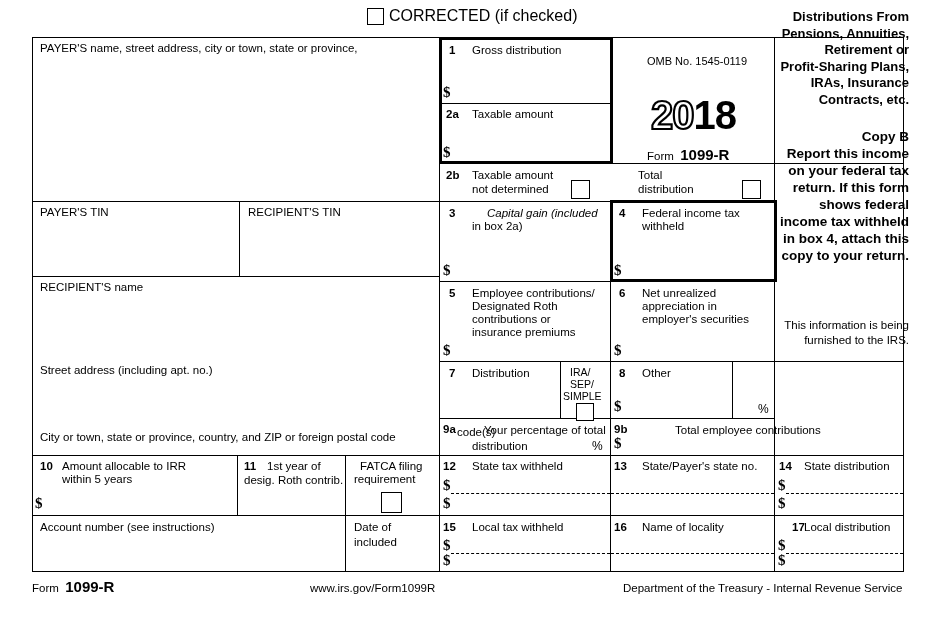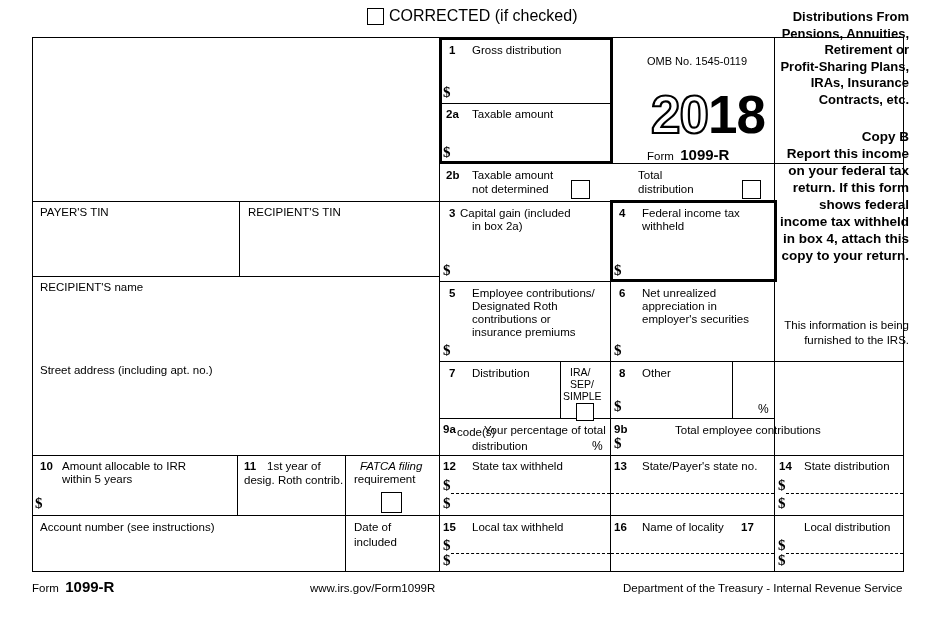--- a/index.html
+++ b/index.html
@@ -34,21 +34,21 @@
 
   
   .masthead{position:absolute;left:773px;top:9px;width:136px;text-align:right;
             font-size:13px;font-weight:bold;line-height:16.5px;}
   .copyb{position:absolute;left:773px;top:128px;width:136px;text-align:right;
             font-size:13.5px;font-weight:bold;line-height:17px;}
   .irsnote{position:absolute;left:773px;top:318px;width:136px;text-align:right;
             font-size:11.5px;line-height:15px;font-weight:normal;}
 
   
-  #year{position:absolute;left:619px;top:58px;font-size:53px;font-weight:bold;line-height:40px;letter-spacing:-1px;}
+  #year{position:absolute;left:619px;top:58px;font-size:40px;font-weight:bold;line-height:40px;letter-spacing:-1px;}
   #year .hollow{color:#fff;-webkit-text-stroke:2.2px #000;text-stroke:2.2px #000;}
   #omb{position:absolute;left:615px;top:18px;font-size:11px;line-height:13px;white-space:nowrap;}
   #formlabel{position:absolute;left:615px;top:111px;font-size:11.5px;line-height:14px;white-space:nowrap;}
   #formlabel b{font-size:15px;}
 
   
   .dotted{position:absolute;border-top:1.6px dashed #000;height:0;}
 
   
   #footer-left{position:absolute;left:32px;top:580px;font-size:11.5px;line-height:14px;}
@@ -140,37 +140,39 @@
   <div class="thickh" style="left:407px; top:0px;   width:174px; height:3px;"></div>
   <div class="thickh" style="left:407px; top:124px; width:174px; height:3px;"></div>
   <div class="thickv" style="left:407px; top:0px;   height:127px;"></div>
   <div class="thickv" style="left:578px; top:0px;   height:127px;"></div>
 
   <div class="thickh" style="left:578px; top:163px; width:167px; height:3px;"></div>
   <div class="thickh" style="left:578px; top:242px; width:167px; height:3px;"></div>
   <div class="thickv" style="left:578px; top:163px; height:82px;"></div>
   <div class="thickv" style="left:742px; top:163px; height:82px;"></div>
 
+  <div class="lbl" style="left:8px; top:5px;">PAYER'S name, street address, city or town, state or province,</div>
 
   <div class="lbl" style="left:8px; top:169px;">PAYER'S TIN</div>
   <div class="lbl" style="left:216px; top:169px;">RECIPIENT'S TIN</div>
 
   <div class="lbl" style="left:8px; top:244px;">RECIPIENT'S name</div>
   <div class="lbl" style="left:8px; top:327px;">Street address (including apt. no.)</div>
+  <div class="lbl" style="left:8px; top:394px;">City or town, state or province, country, and ZIP or foreign postal code</div>
 
   <div class="boxnum" style="left:8px;  top:423px;">10</div>
   <div class="lbl" style="left:30px; top:423px;">Amount allocable to IRR</div>
   <div class="lbl" style="left:30px; top:436px;">within 5 years</div>
   <div class="dollar" style="left:3px;  top:459px;">$</div>
 
   <div class="boxnum" style="left:212px; top:423px;">11</div>
   <div class="lbl" style="left:235px; top:423px;">1st year of</div>
   <div class="lbl" style="left:212px; top:437px;">desig. Roth contrib.</div>
 
-  <div class="lbl" style="left:328px; top:423px;font-style:italic;">FATCA filing</div>
+  <div class="lbl" style="left:328px; top:423px;">FATCA filing</div>
   <div class="lbl" style="left:322px; top:436px;">requirement</div>
   <div class="chk" style="left:349px; top:455px; width:19px; height:19px;"></div>
 
   <div class="lbl" style="left:8px;   top:484px;">Account number (see instructions)</div>
   <div class="lbl" style="left:322px; top:484px;">Date of</div>
   <div class="lbl" style="left:322px; top:499px;">included</div>
 
   <div class="boxnum" style="left:417px; top:7px;">1</div>
   <div class="lbl" style="left:440px; top:7px;">Gross distribution</div>
   <div class="dollar" style="left:411px; top:48px;">$</div>
@@ -185,21 +187,21 @@
 
   <div class="boxnum" style="left:414px; top:132px;">2b</div>
   <div class="lbl" style="left:440px; top:132px;">Taxable amount</div>
   <div class="lbl" style="left:440px; top:146px;">not determined</div>
   <div class="chk" style="left:539px; top:143px; width:17px; height:17px;"></div>
   <div class="lbl" style="left:606px; top:132px;">Total</div>
   <div class="lbl" style="left:606px; top:146px;">distribution</div>
   <div class="chk" style="left:710px; top:143px; width:17px; height:17px;"></div>
 
   <div class="boxnum" style="left:417px; top:170px;">3</div>
-  <div class="lbl" style="left:428px; top:170px;">Capital gain (included</div>
+  <div class="lbl" style="left:455px; top:170px;font-style:italic;">Capital gain (included</div>
   <div class="lbl" style="left:440px; top:183px;">in box 2a)</div>
   <div class="dollar" style="left:411px; top:226px;">$</div>
 
   <div class="boxnum" style="left:587px; top:170px;">4</div>
   <div class="lbl" style="left:610px; top:170px;">Federal income tax</div>
   <div class="lbl" style="left:610px; top:183px;">withheld</div>
   <div class="dollar" style="left:582px; top:226px;">$</div>
 
   <div class="boxnum" style="left:417px; top:250px;">5</div>
   <div class="lbl" style="left:440px; top:250px;">Employee contributions/</div>
@@ -256,21 +258,21 @@
   <div class="boxnum" style="left:411px; top:484px;">15</div>
   <div class="lbl" style="left:440px; top:484px;">Local tax withheld</div>
   <div class="dollar" style="left:411px; top:501px;">$</div>
   <div class="dotted" style="left:419px; top:516px; width:159px;"></div>
   <div class="dollar" style="left:411px; top:516px;">$</div>
 
   <div class="boxnum" style="left:582px; top:484px;">16</div>
   <div class="lbl" style="left:610px; top:484px;">Name of locality</div>
   <div class="dotted" style="left:579px; top:516px; width:163px;"></div>
 
-  <div class="boxnum" style="left:709px; top:484px;">17</div>
+  <div class="boxnum" style="left:760px; top:484px;">17</div>
   <div class="lbl" style="left:772px; top:484px;">Local distribution</div>
   <div class="dollar" style="left:746px; top:501px;">$</div>
   <div class="dotted" style="left:754px; top:516px; width:117px;"></div>
   <div class="dollar" style="left:746px; top:516px;">$</div>
 
 </div>
 
 <div id="footer-left">
   <span>Form</span>&nbsp;&nbsp;<b>1099-R</b>
 </div>

